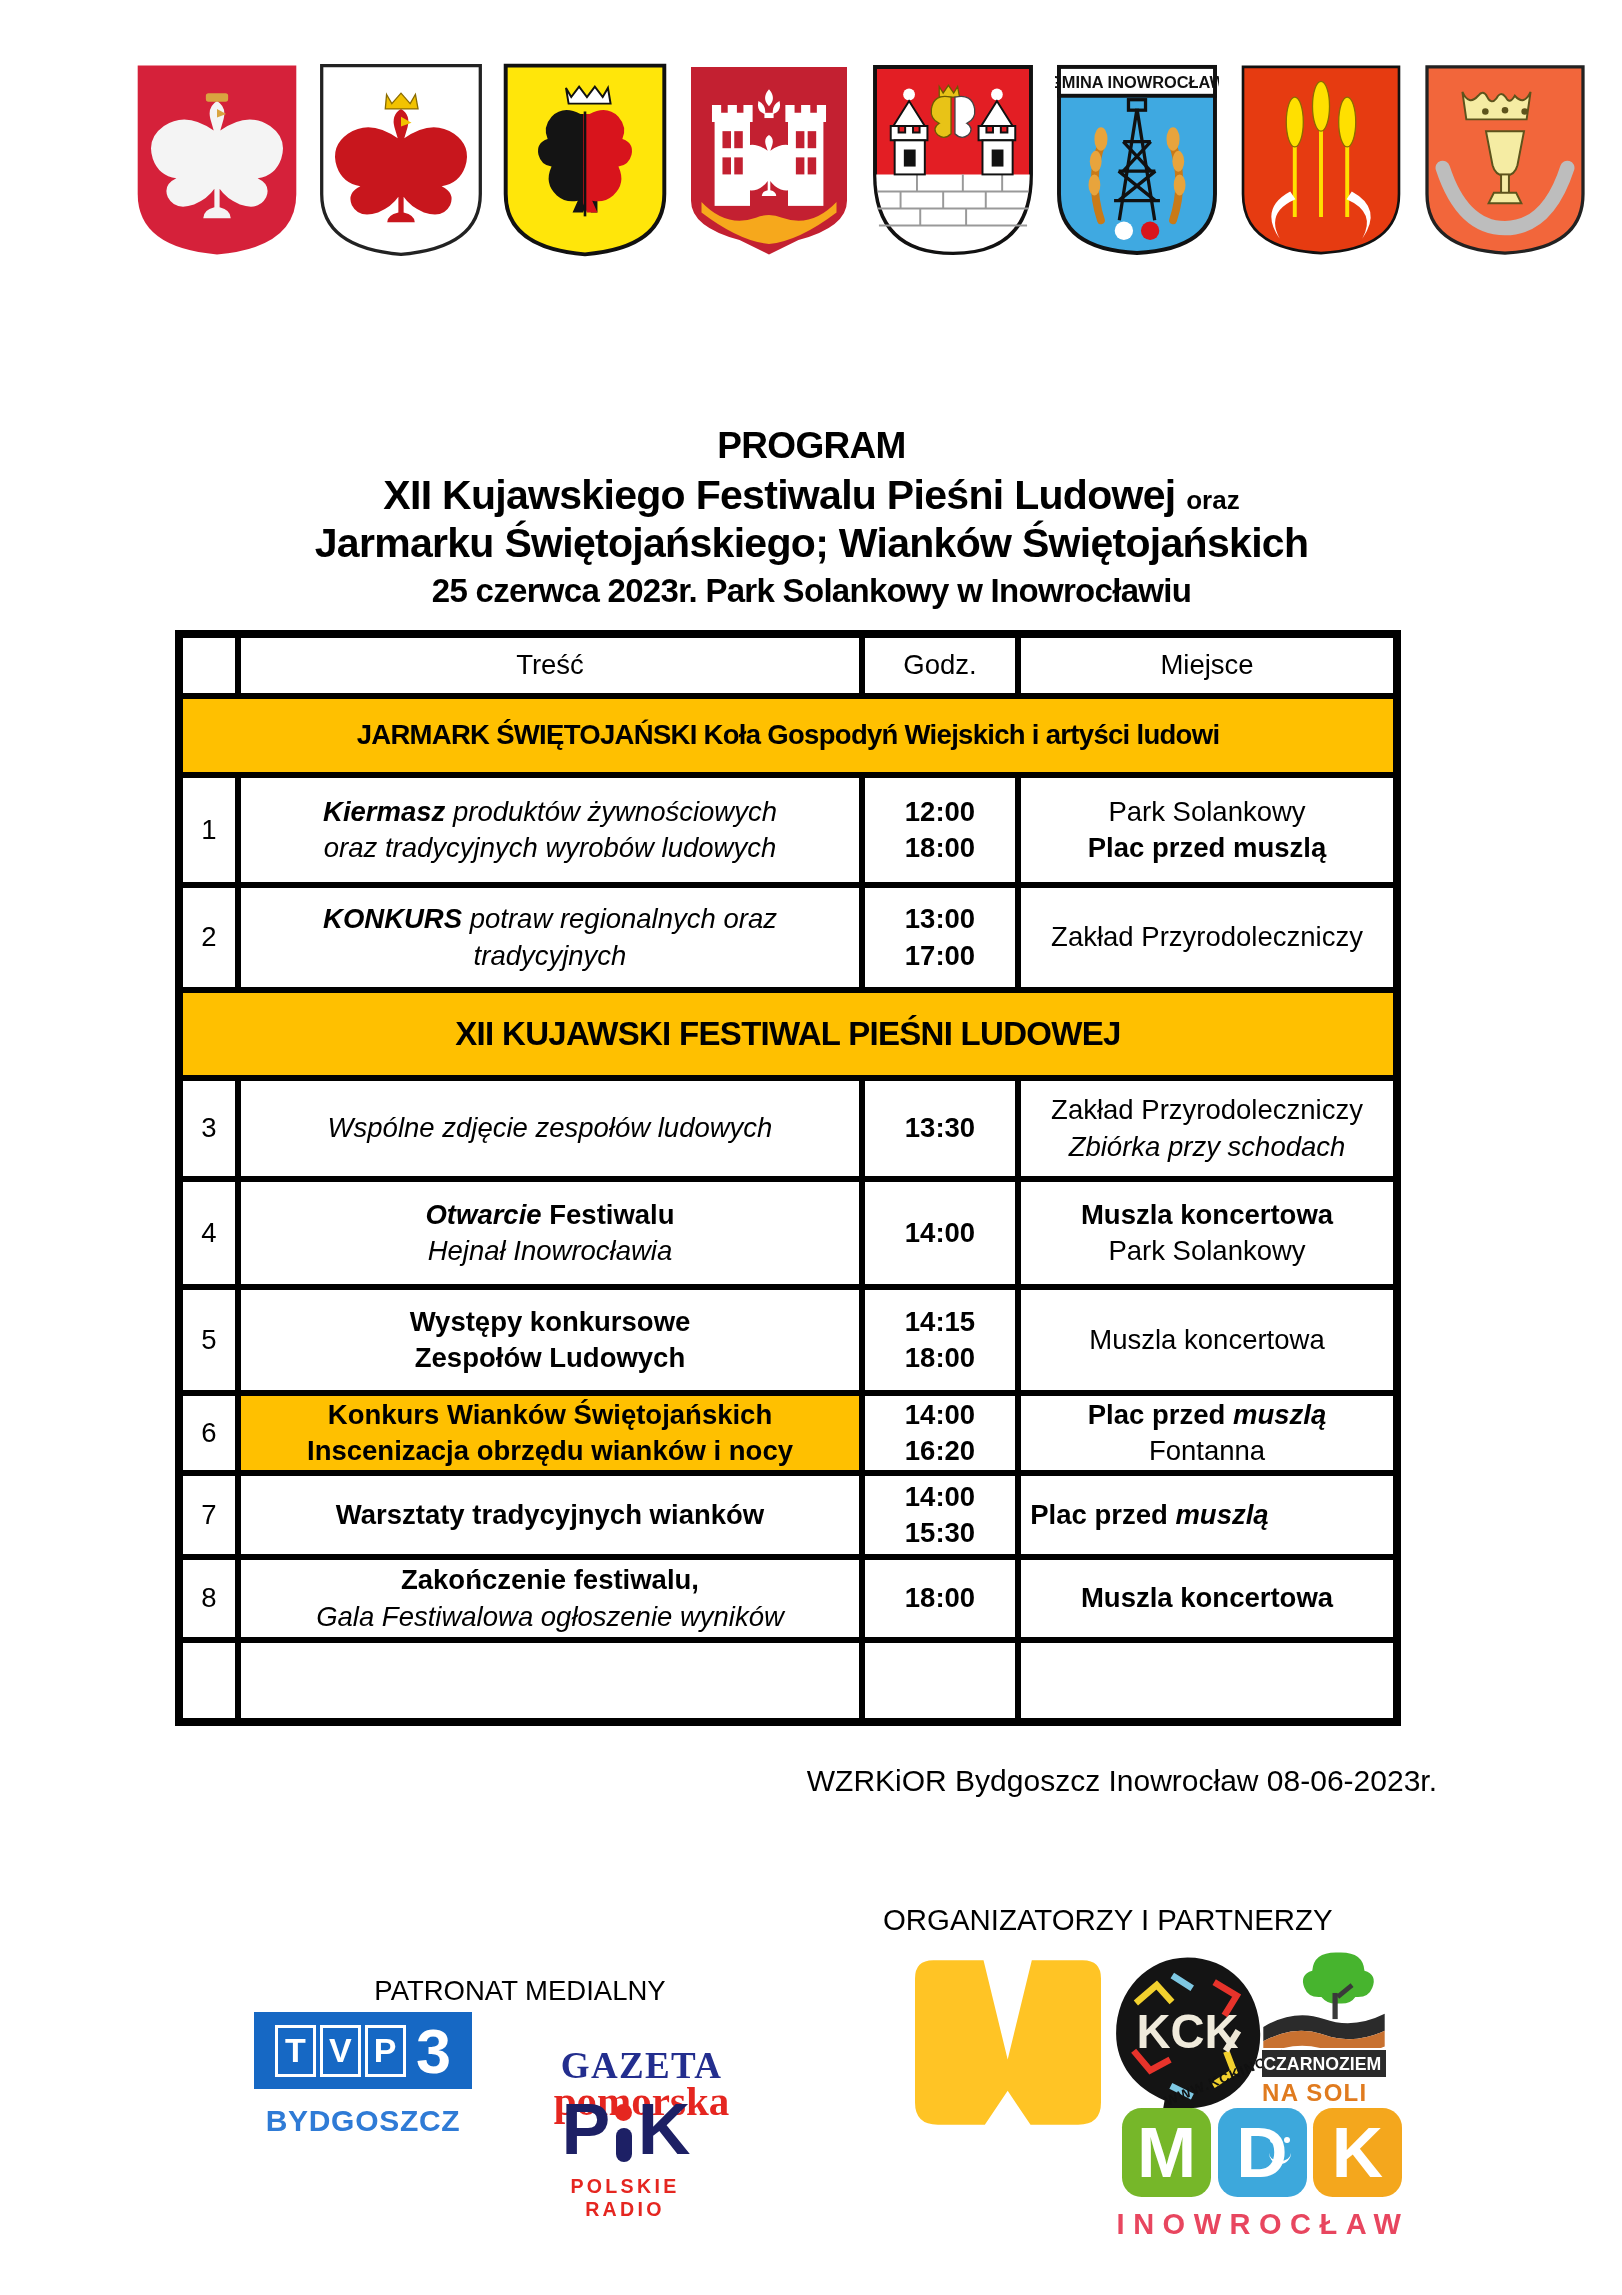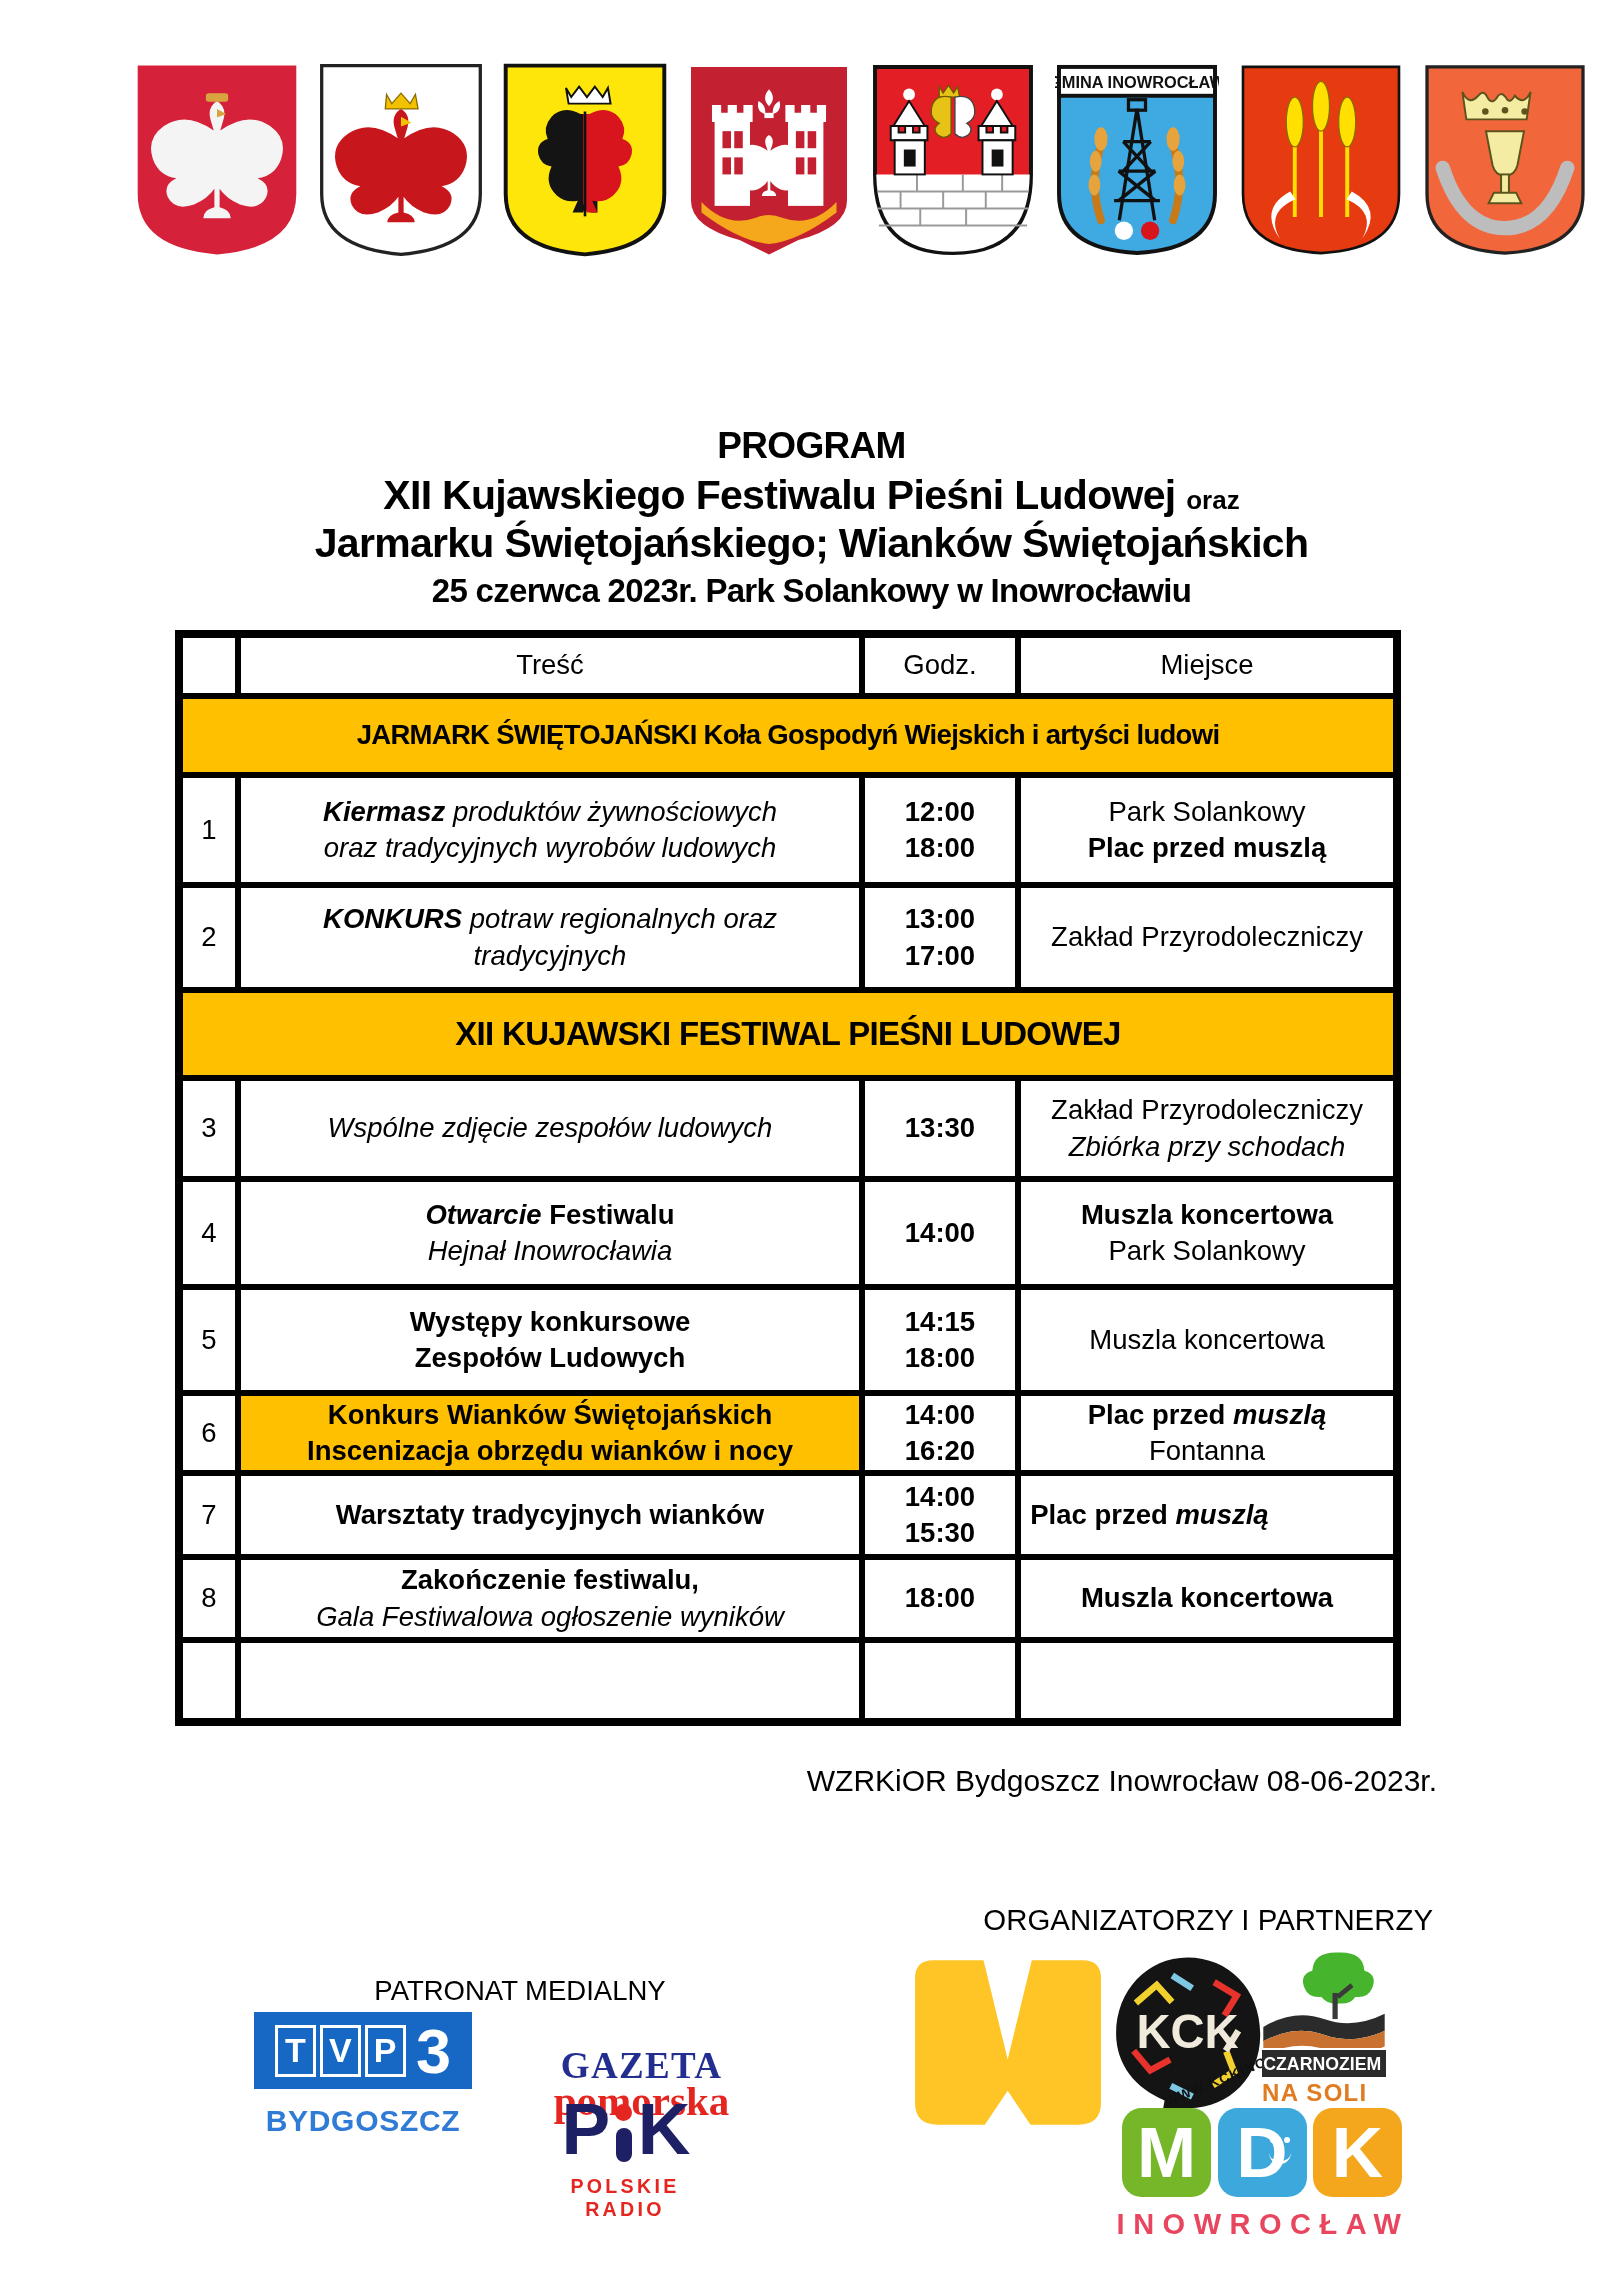--- a/index.html
+++ b/index.html
@@ -32,21 +32,21 @@
   td.placecell{font-size:26px;}
   td.orangecell{background:#FFC000;}
   .bd{font-weight:bold;}
   .it{font-style:italic;}
   .bdit{font-weight:bold;font-style:italic;}
 
   
   .footnote{position:absolute;left:175px;top:1764px;width:1262px;text-align:right;font-size:30px;}
 
   
-  .org-hdr{position:absolute;left:883px;top:1903px;width:550px;text-align:right;
+  .org-hdr{position:absolute;left:883px;top:1903px;width:550px;text-align:left;
            font-size:29.4px;letter-spacing:0px;}
   .media-hdr{position:absolute;left:281px;top:1975px;width:478px;text-align:center;font-size:27.5px;}
 
   
   .tvp{position:absolute;left:254px;top:2012px;width:218px;height:77px;background:#1668C4;
        display:flex;align-items:center;justify-content:center;gap:3.9px;}
   .tvp .box{width:35px;height:46px;border:3.3px solid #fff;display:flex;align-items:center;
             justify-content:center;color:#fff;font-weight:bold;font-size:34px;}
   .tvp .three{color:#fff;font-weight:bold;font-size:63px;margin-left:6.5px;}
   .bydgoszcz{position:absolute;left:254px;top:2104px;width:218px;text-align:center;

